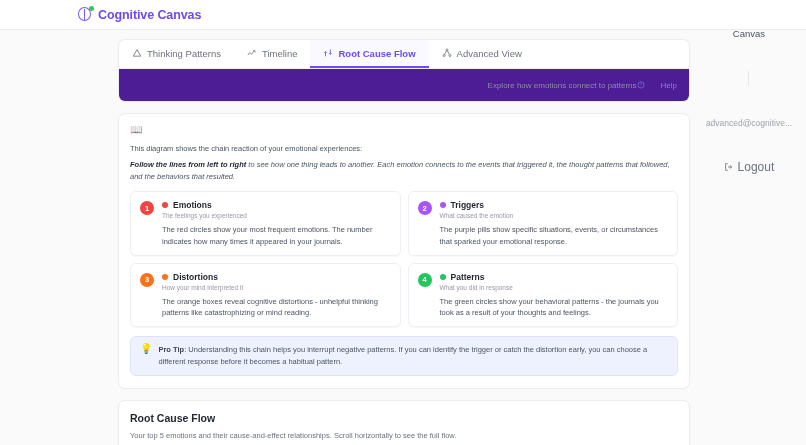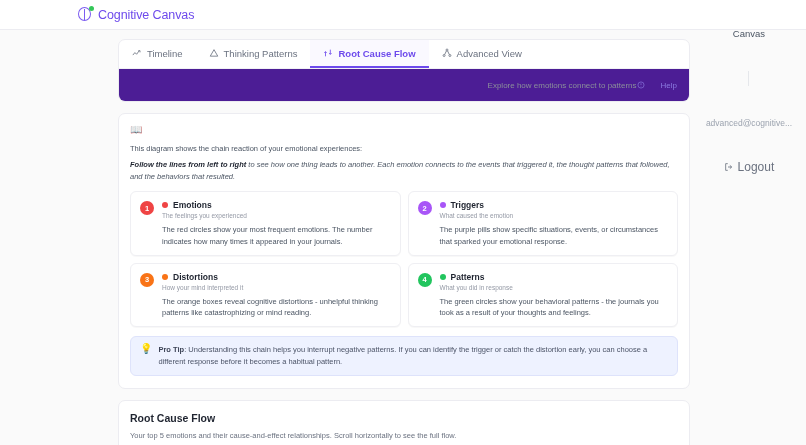--- a/index.html
+++ b/index.html
@@ -32,21 +32,21 @@
   .brand-mark .bar {
     position: absolute; left: 6px; top: 1.5px;
     width: 1.3px; height: 11px; background: #7c5cf0;
   }
   .brand-mark .dot {
     position: absolute; right: -1px; top: -1px;
     width: 5px; height: 5px; border-radius: 50%;
     background: #34c759;
   }
   .brand-name {
-    font-size: 12.5px; font-weight: normal; color: #6d4aec;
+    font-size: 12.5px; font-weight: bold; color: #6d4aec;
     letter-spacing: -0.1px;
   }
 
   .nav { display: flex; align-items: center; gap: 32px; margin-left: auto; flex-direction: column; }
   .nav-item {
     display: flex; align-items: center; gap: 4px;
     font-size: 9.5px; color: #4b5563; white-space: nowrap;
     cursor: pointer;
   }
   .nav-sep { width: 1px; height: 15px; background: #e5e7eb; margin: 0 2px; }
@@ -222,33 +222,33 @@
 </div>
 
 <div class="page">
  <div class="panel-wrap">
 
   <div class="tabcard">
     <div class="tabs">
       <div class="tab">
         <span class="ic">
           <svg viewBox="0 0 12 12" fill="none" stroke-width="1">
+                <path d="M6 2L10.5 9.8h-9z"></path>
+              </svg>
+        </span>
+        <span>Thinking Patterns</span>
+      </div>
+      <div class="tab">
+        <span class="ic">
+          <svg viewBox="0 0 12 12" fill="none" stroke-width="1">
                 <path d="M1 8.5l2.5-3 2 2 3-4"></path>
                 <path d="M7.6 3.2h2v2"></path>
               </svg>
         </span>
         <span>Timeline</span>
-      </div>
-      <div class="tab">
-        <span class="ic">
-          <svg viewBox="0 0 12 12" fill="none" stroke-width="1">
-                <path d="M6 2L10.5 9.8h-9z"></path>
-              </svg>
-        </span>
-        <span>Thinking Patterns</span>
       </div>
       <div class="tab active">
         <span class="ic">
           <svg viewBox="0 0 12 12" fill="none" stroke-width="1">
                 <path d="M3 10V4.5"></path>
                 <path d="M1.6 5.9L3 4.3l1.4 1.6"></path>
                 <path d="M8.8 2v5.5"></path>
                 <path d="M7.4 6.1l1.4 1.6 1.4-1.6"></path>
               </svg>
         </span>

